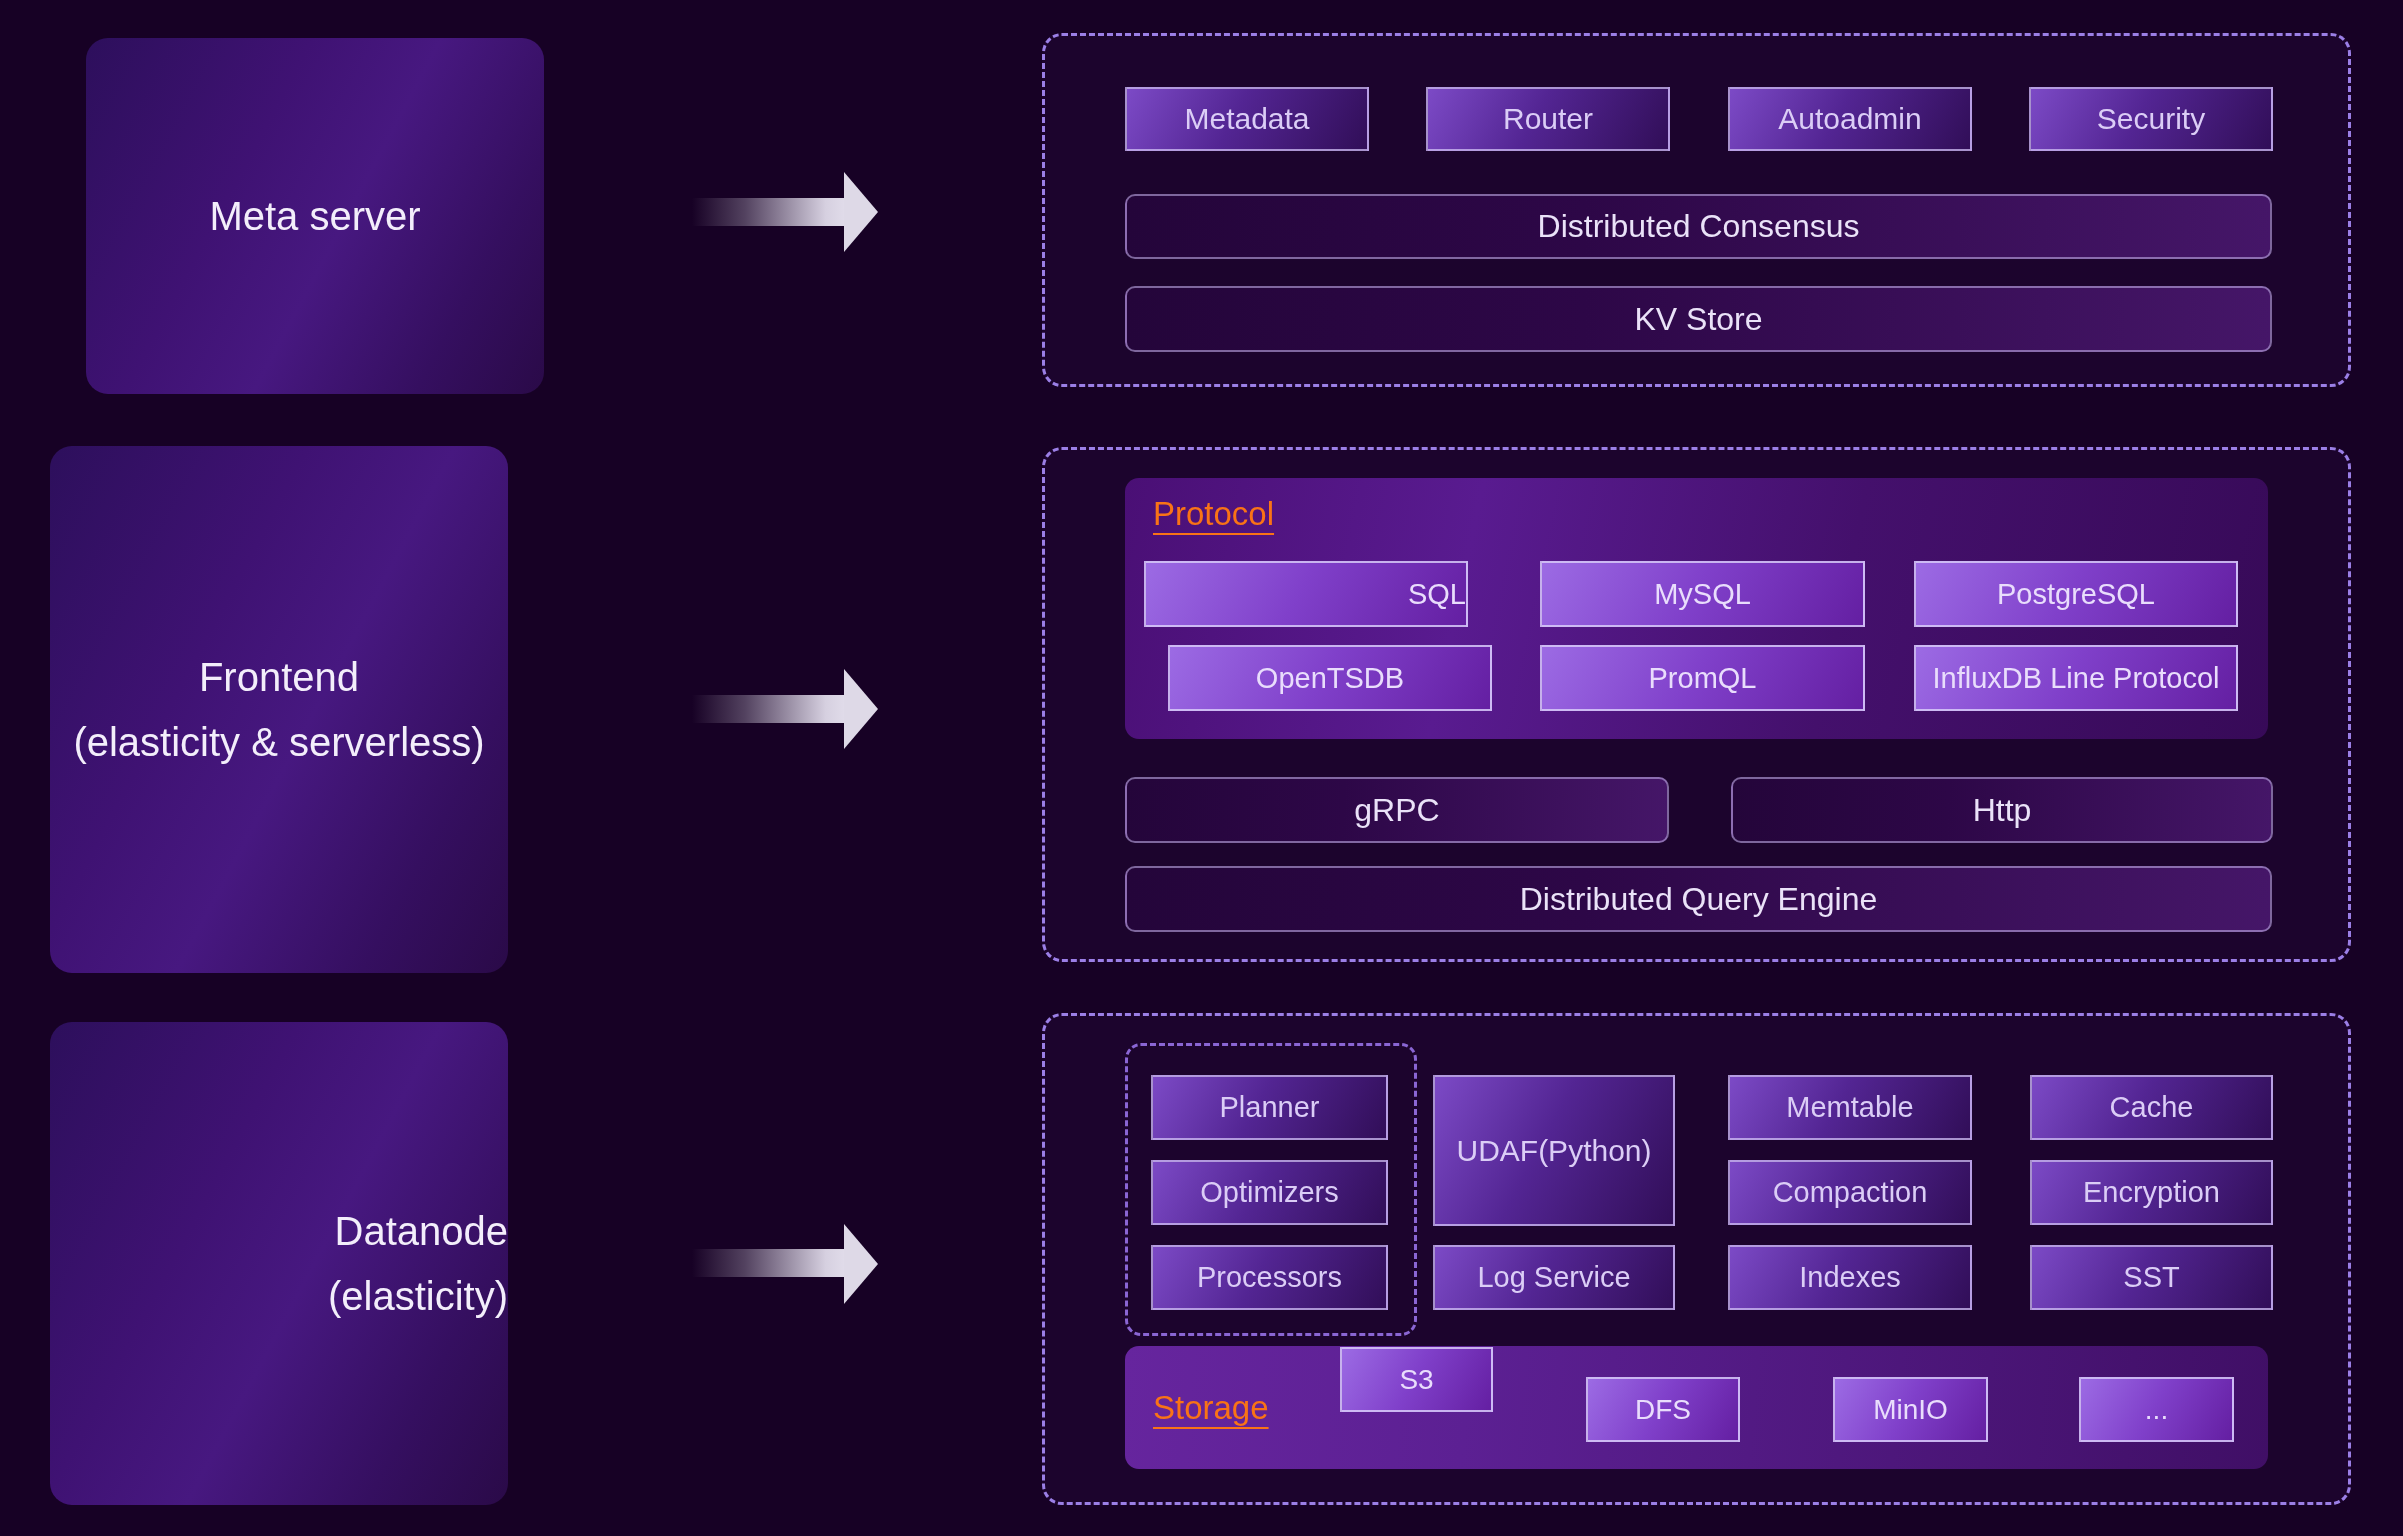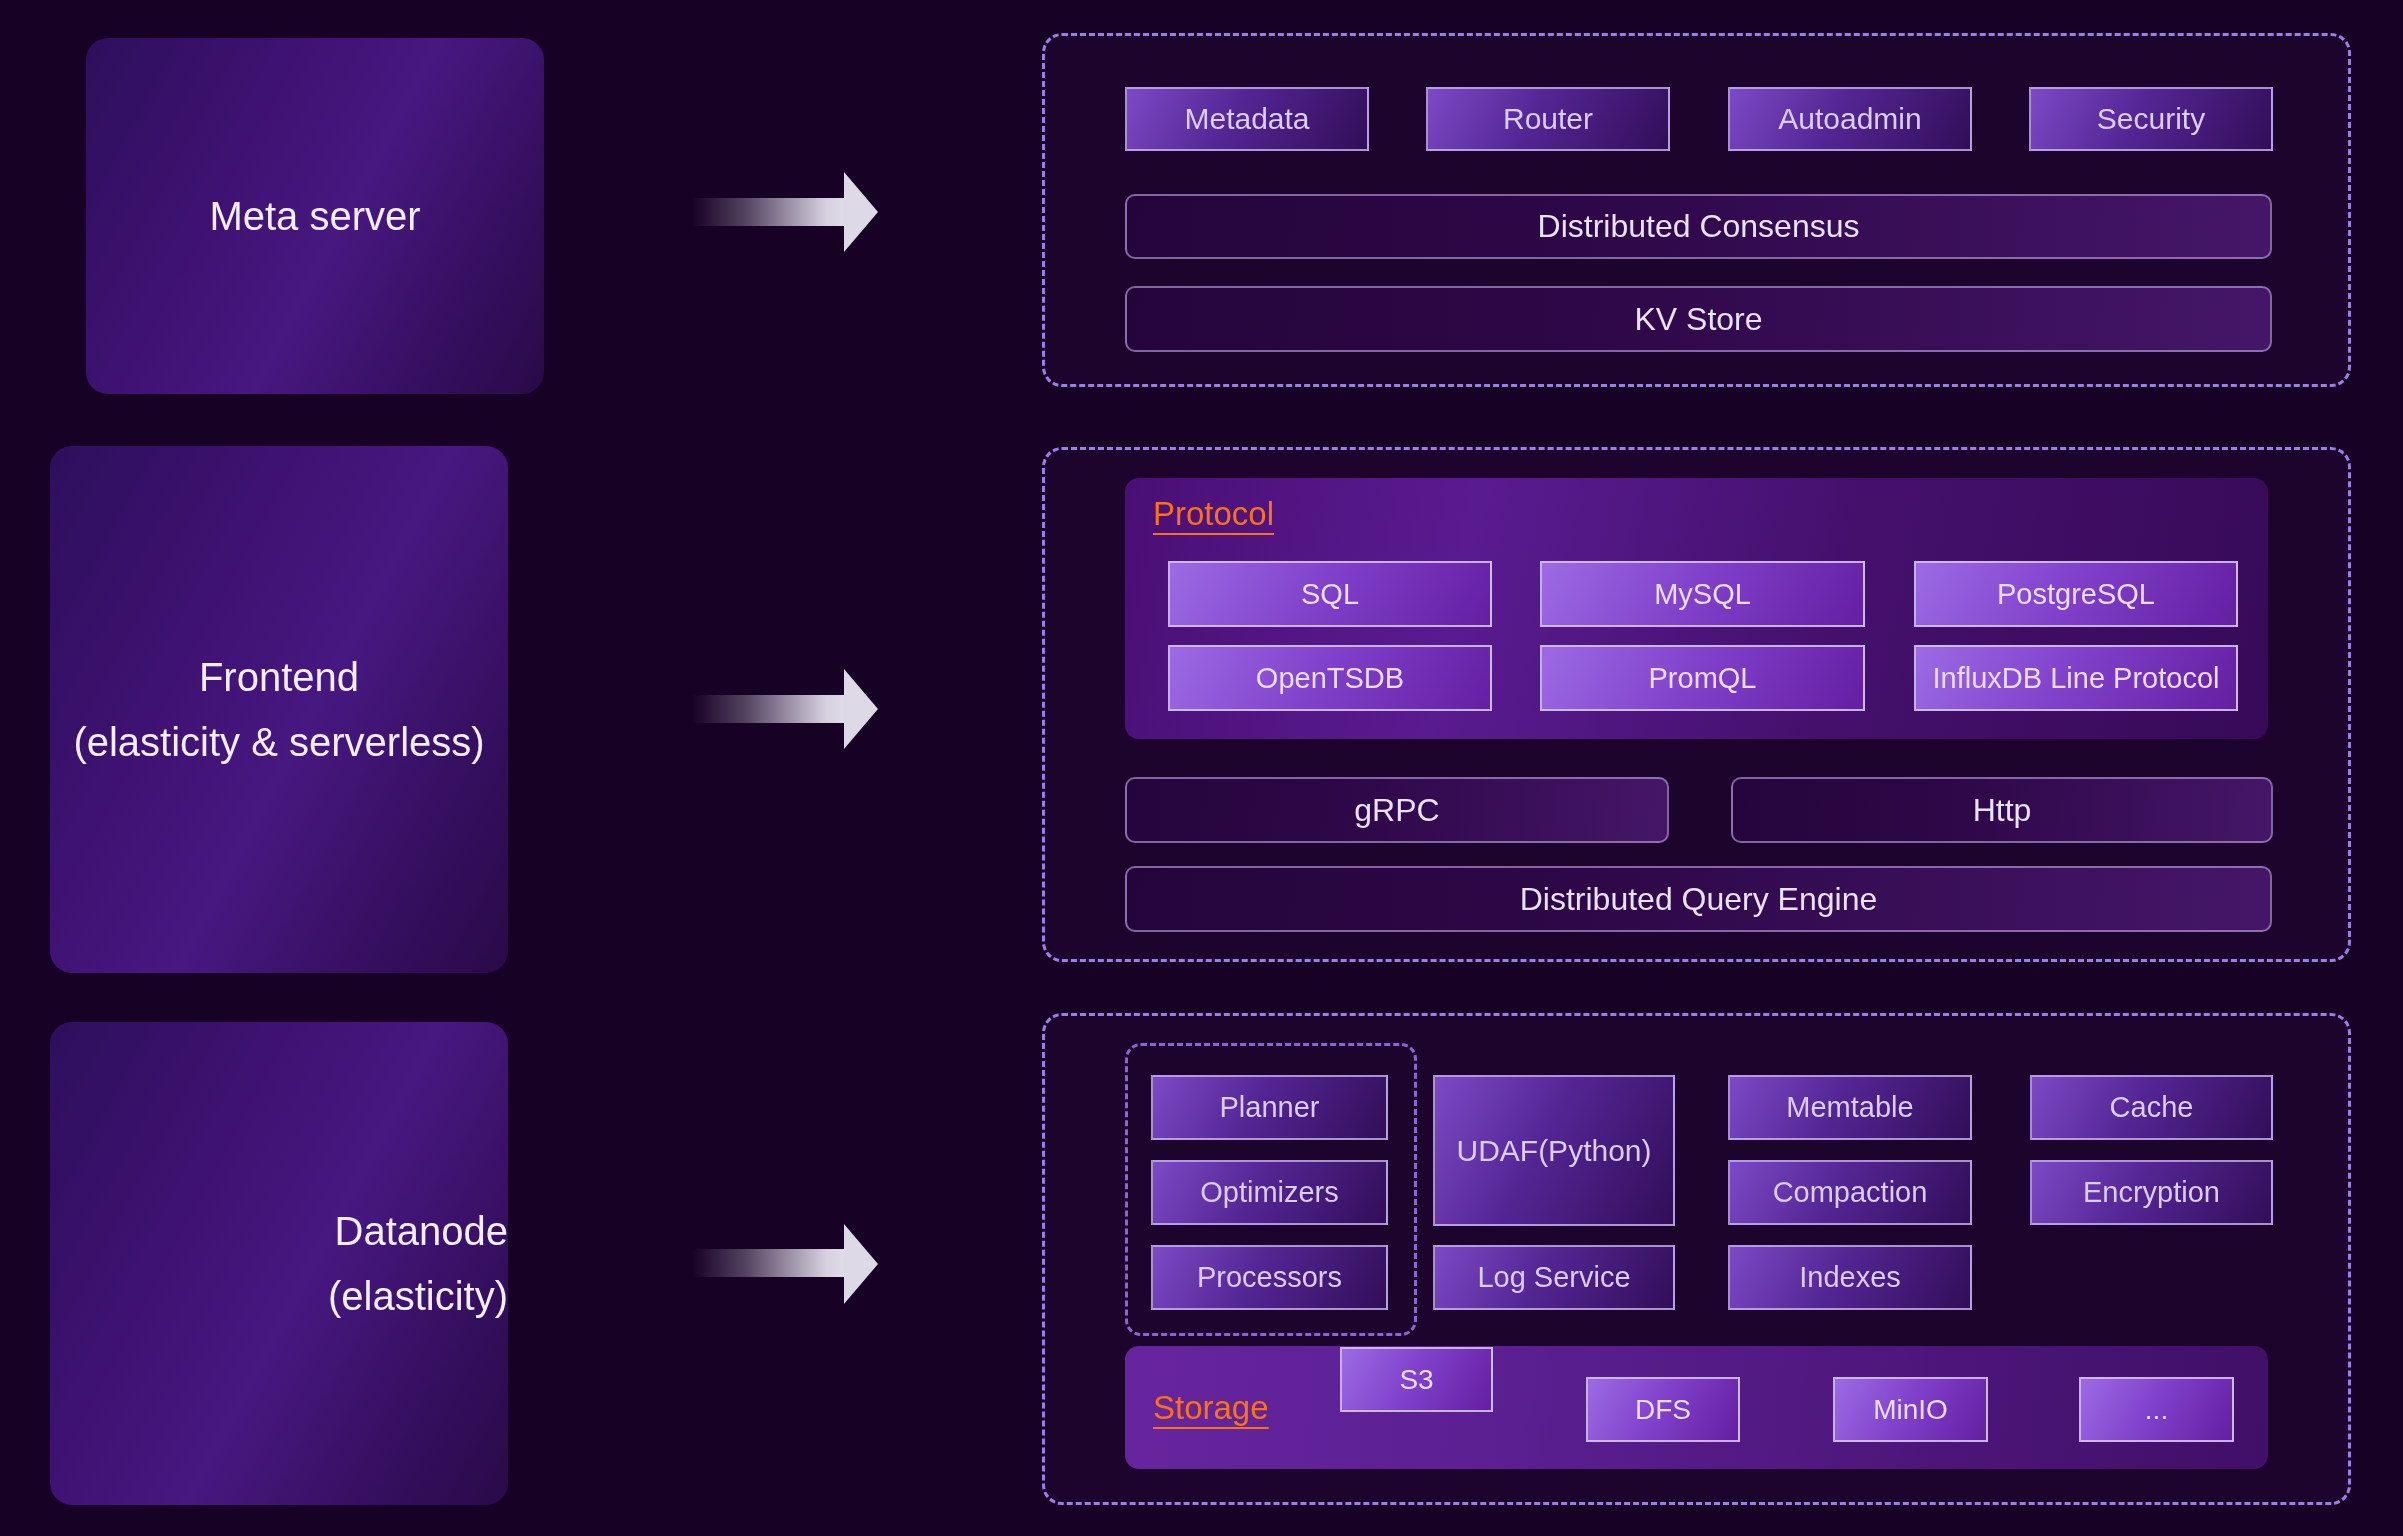--- a/index.html
+++ b/index.html
@@ -87,21 +87,21 @@
   <div class="bar" style="left:1125px;top:194px;width:1143px;height:61px;">
     <span>Distributed Consensus</span>
   </div>
   <div class="bar" style="left:1125px;top:286px;width:1143px;height:62px;">
     <span>KV Store</span>
   </div>
 
   <div class="section" style="left:1042px;top:447px;width:1303px;height:509px;"></div>
   <div class="panel protocol" style="left:1125px;top:478px;width:1143px;height:261px;"></div>
   <div class="panel-label" style="left:1153px;top:495px;">Protocol</div>
-  <div class="chip bright" style="left:1168px;top:561px;width:320px;height:62px;">
+  <div class="chip bright" style="left:1144px;top:561px;width:320px;height:62px;justify-content:flex-end;">
     <span>SQL</span>
   </div>
   <div class="chip bright" style="left:1540px;top:561px;width:321px;height:62px;">
     <span>MySQL</span>
   </div>
   <div class="chip bright" style="left:1914px;top:561px;width:320px;height:62px;">
     <span>PostgreSQL</span>
   </div>
   <div class="chip bright" style="left:1168px;top:645px;width:320px;height:62px;">
     <span>OpenTSDB</span>
@@ -147,20 +147,23 @@
   </div>
   <div class="chip" style="left:1728px;top:1245px;width:240px;height:61px;font-size:29px;">
     <span>Indexes</span>
   </div>
   <div class="chip" style="left:2030px;top:1075px;width:239px;height:61px;font-size:29px;">
     <span>Cache</span>
   </div>
   <div class="chip" style="left:2030px;top:1160px;width:239px;height:61px;font-size:29px;">
     <span>Encryption</span>
   </div>
+  <div class="chip" style="left:2030px;top:1245px;width:239px;height:61px;font-size:29px;">
+    <span>SST</span>
+  </div>
 
   <div class="panel storage" style="left:1125px;top:1346px;width:1143px;height:123px;"></div>
   <div class="panel-label" style="left:1153px;top:1389px;">Storage</div>
   <div class="chip bright small" style="left:1340px;top:1339px;width:149px;height:61px;margin-top:8px;">
     <span>S3</span>
   </div>
   <div class="chip bright small" style="left:1586px;top:1377px;width:150px;height:61px;">
     <span>DFS</span>
   </div>
   <div class="chip bright small" style="left:1833px;top:1377px;width:151px;height:61px;">

